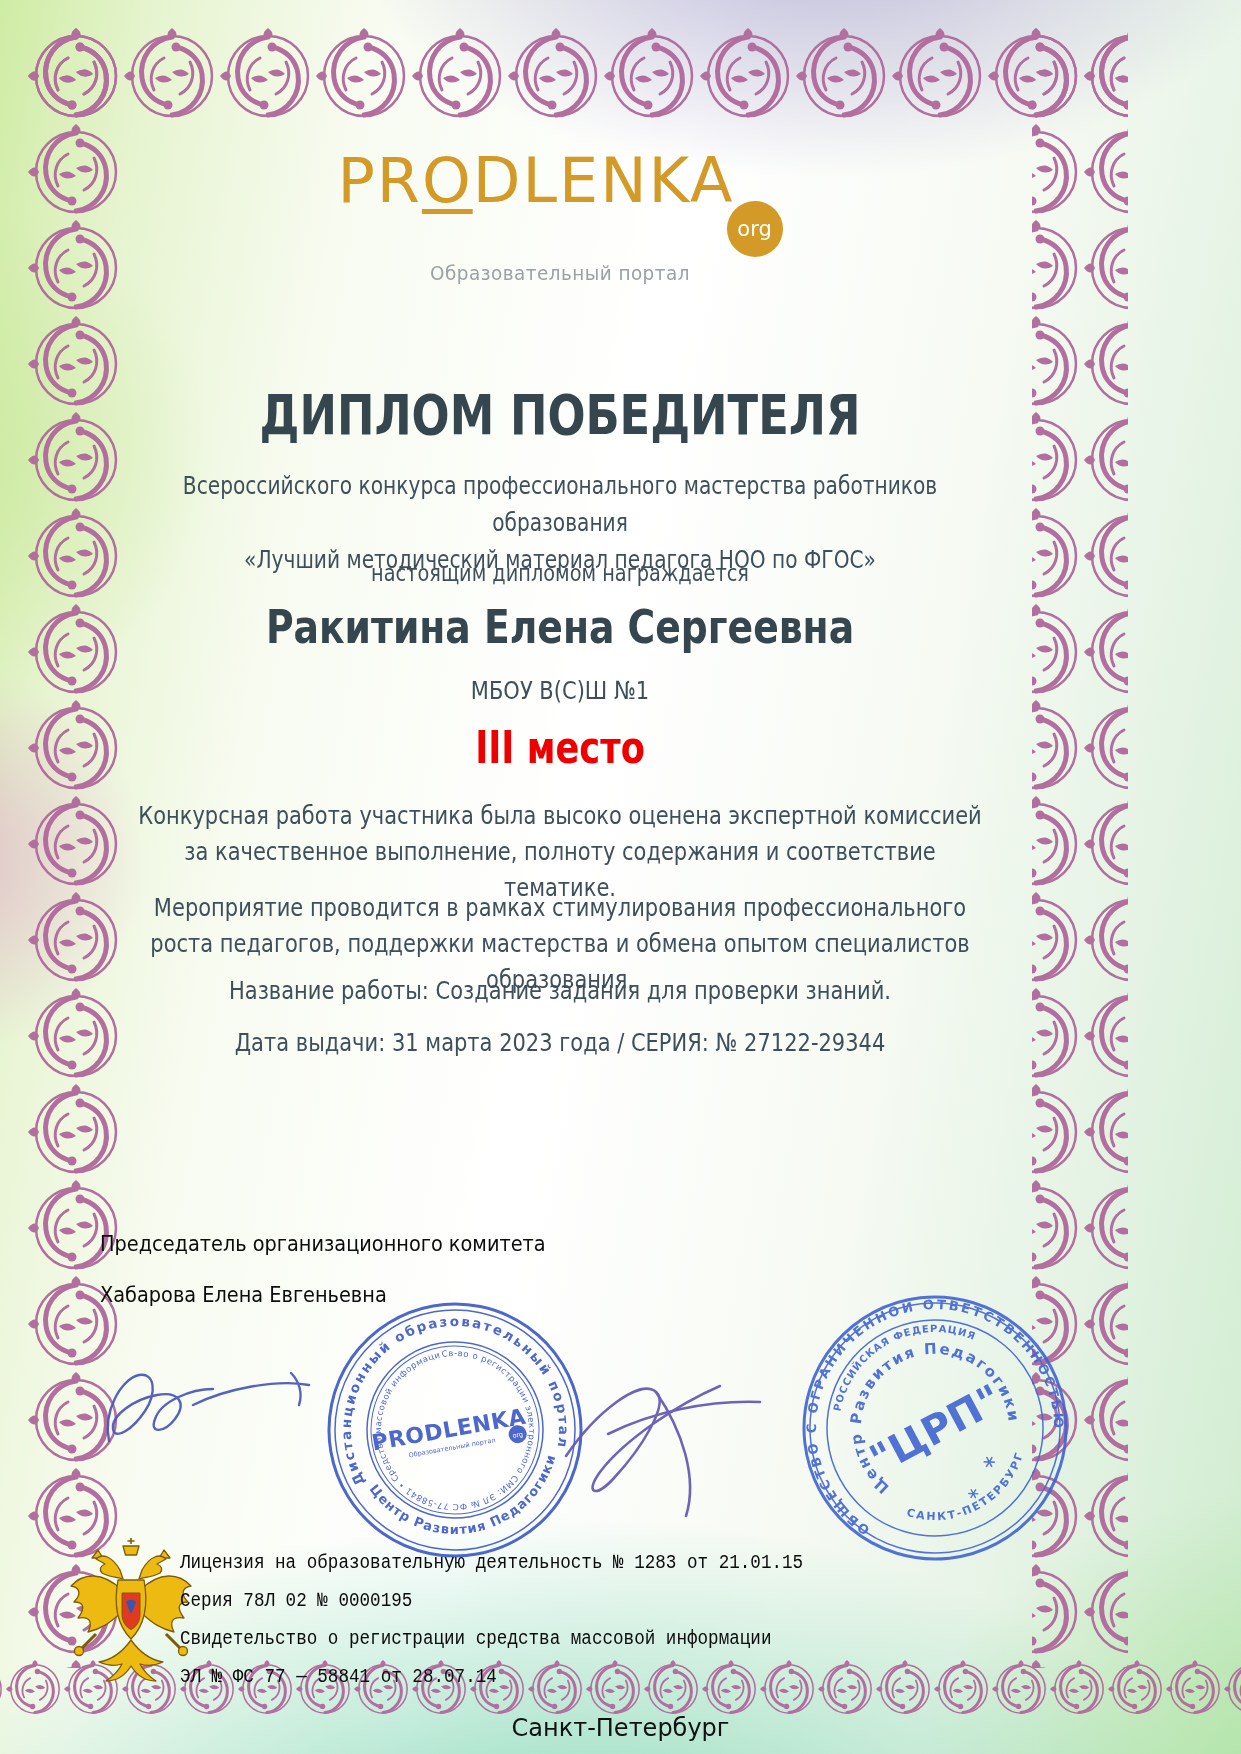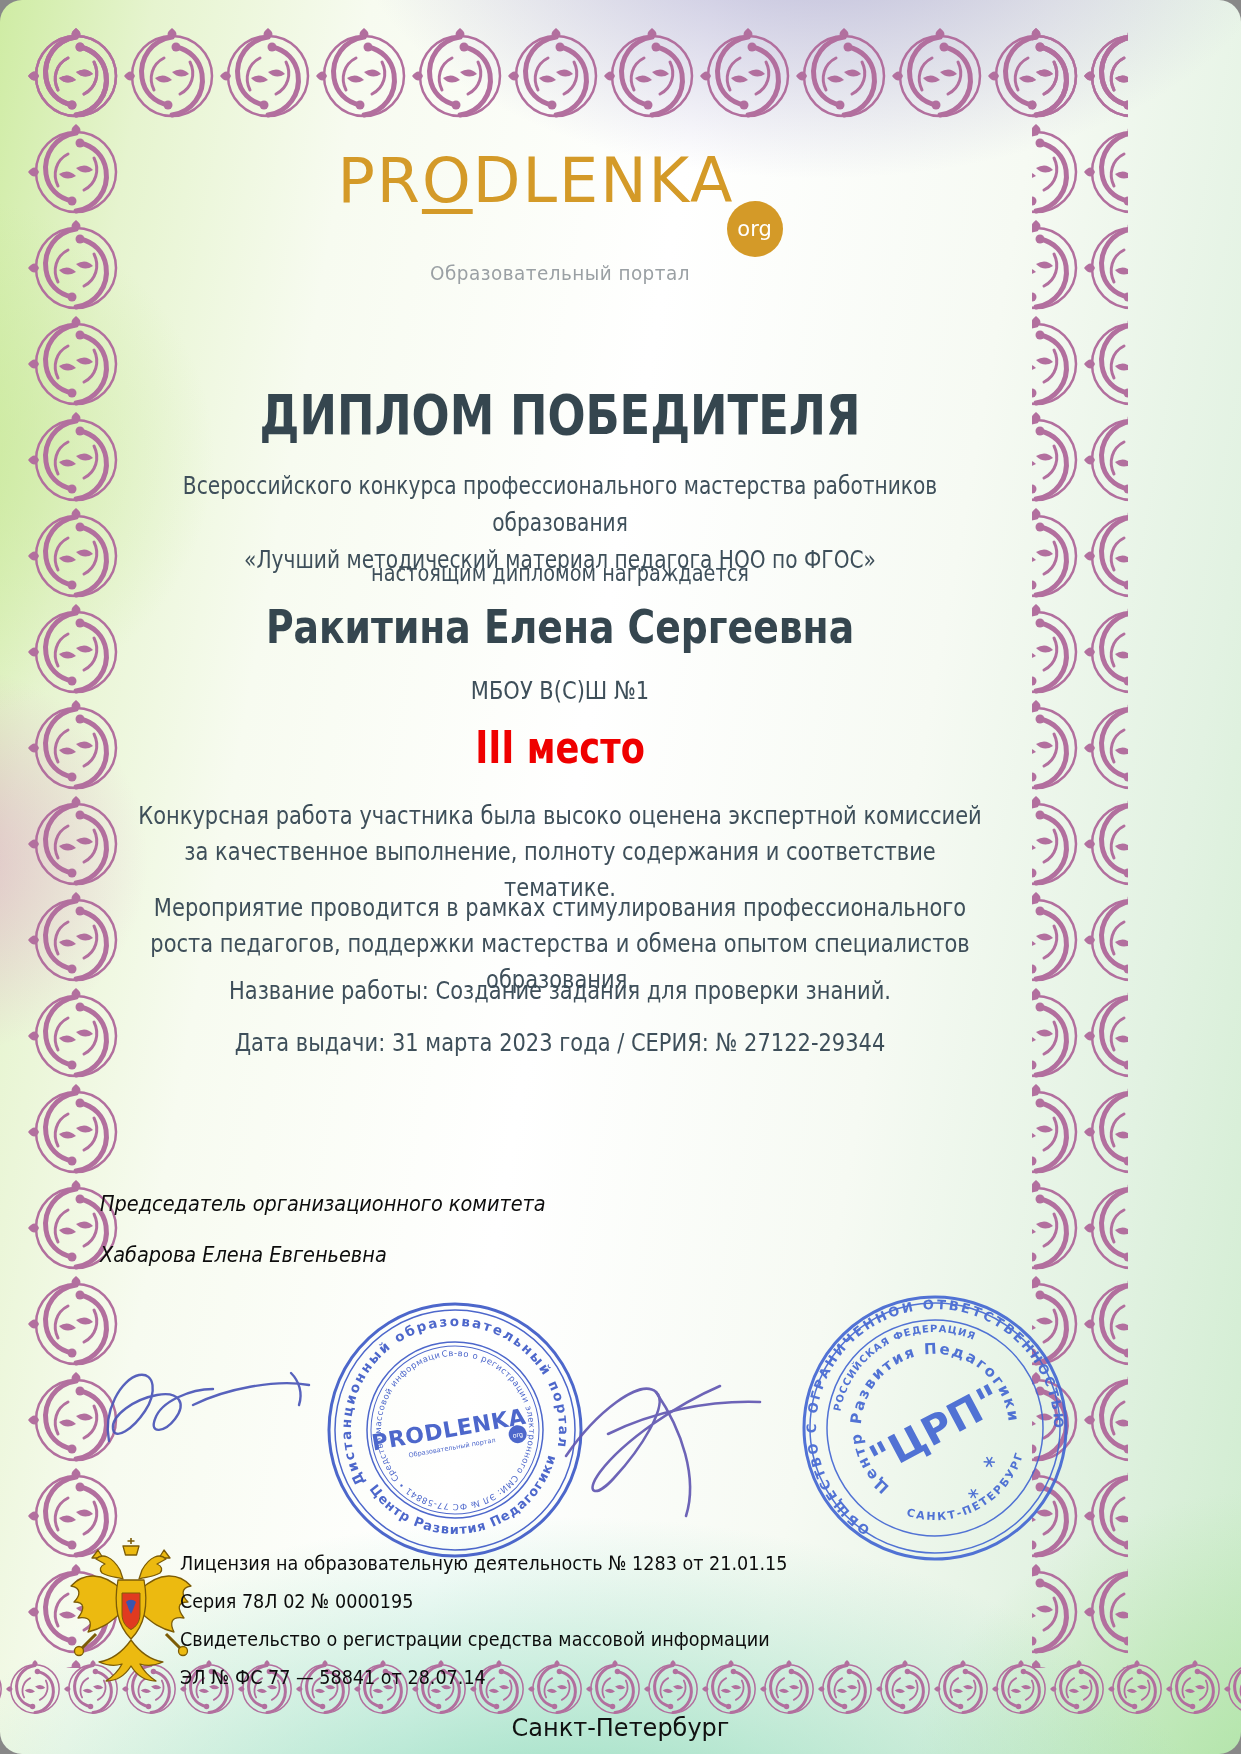--- a/index.html
+++ b/index.html
@@ -6,21 +6,20 @@
   .page{
     position:relative;width:1241px;height:1754px;margin:0 auto;overflow:hidden;
     font-family:"DejaVu Sans",sans-serif;
     background:
       radial-gradient(ellipse 760px 430px at 66% -5%, rgba(170,167,206,0.85), rgba(170,167,206,0) 62%),
       radial-gradient(ellipse 300px 280px at -5% 49%, rgba(219,125,195,0.45), rgba(219,125,195,0) 70%),
       radial-gradient(ellipse 430px 380px at -7% 26%, rgba(200,232,152,0.85), rgba(200,232,152,0) 70%),
       radial-gradient(ellipse 1000px 520px at 45% 106%, rgba(124,213,177,0.85), rgba(124,213,177,0) 66%),
       radial-gradient(ellipse 540px 430px at 104% 102%, rgba(172,227,160,0.9), rgba(172,227,160,0) 70%),
       linear-gradient(100deg,#cfeca4 0%,#e6f4cf 10%,#f7fbf0 24%,#ffffff 46%,#f6faf3 68%,#e2f2e2 86%,#cfeccf 100%);
-    border-radius: 22px;
   }
   .abs{position:absolute;}
   .content{position:absolute;left:55px;width:1010px;text-align:center;}
   .slate{color:#3e4f5a;}
   .cond84{transform:scaleX(.84);transform-origin:50% 50%;}
   .cond82{transform:scaleX(.82);transform-origin:50% 50%;}
   .cond80{transform:scaleX(.80);transform-origin:50% 50%;}
   .condL92{transform:scaleX(.92);transform-origin:0 50%;}
   .condL88{transform:scaleX(.88);transform-origin:0 50%;}
   
@@ -32,24 +31,24 @@
   .logo-tagline{font-size:20px;color:#9aa0a4;letter-spacing:.5px;margin-top:4px;transform:scaleX(.92);transform-origin:50% 50%;}
   
   .title{font-size:56px;font-weight:bold;color:#35464f;letter-spacing:0;}
   .contest{font-size:24px;line-height:37px;}
   .lead{font-size:23px;}
   .name{font-size:46px;font-weight:bold;color:#35464f;}
   .org-line{font-size:25px;}
   .place{font-size:44px;font-weight:bold;color:#ef0000;}
   .para{font-size:25px;line-height:36px;}
   .oneline{font-size:25px;}
-  .sig-col{position:absolute;top:1192px;color:#0c0c0c;font-style:italic;}
+  .sig-col{position:absolute;top:1232px;color:#0c0c0c;}
   .sig-role{font-size:21px;}
   .sig-name{font-size:21px;margin-top:27px;}
-  .legal{position:absolute;left:180px;top:1544px;color:#0c0c0c;font-size:20px;line-height:38px;}
+  .legal{position:absolute;left:180px;top:1544px;color:#0c0c0c;font-size:20px;line-height:38px;font-family:Liberation Mono, monospace;}
   .city{position:absolute;left:0;top:1714px;width:1241px;text-align:center;color:#111;font-size:24px;}
 </style>
 </head>
 <body>
 
 <div class="page">
 
   <svg class="abs" style="left:0;top:0" width="1241" height="1754" aria-hidden="true">
     <defs>
       <g id="med">

